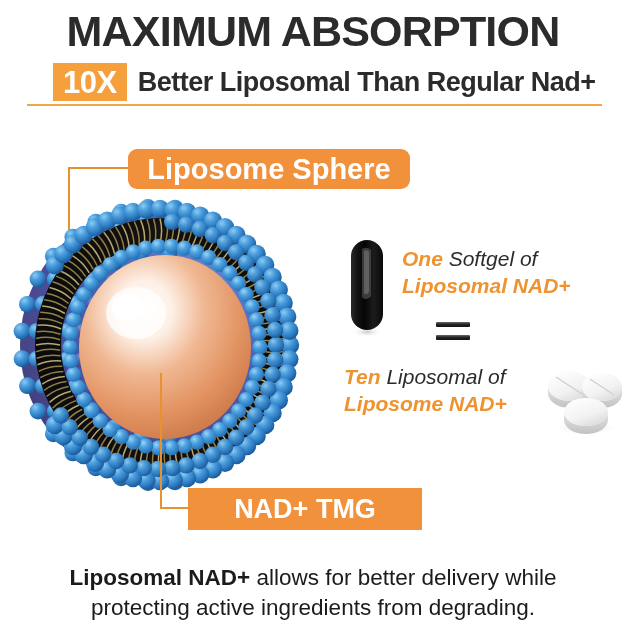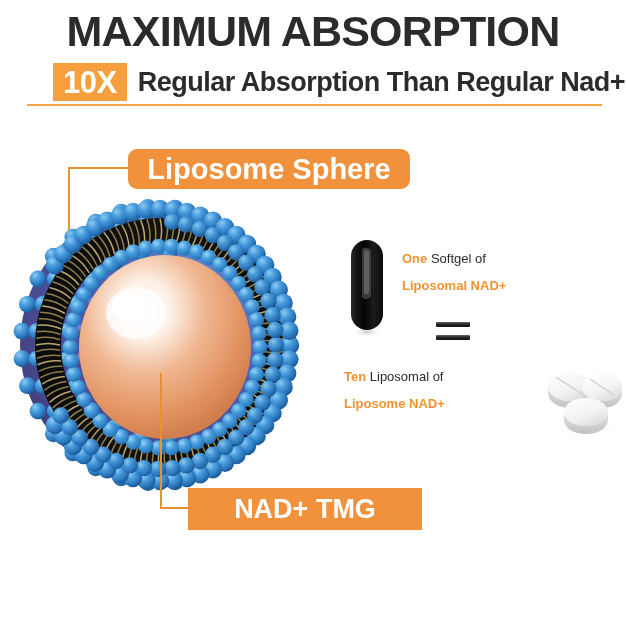--- a/index.html
+++ b/index.html
@@ -133,23 +133,24 @@
 
   #softgel-visual {
     position: absolute;
     left: 18px; top: 7px;
     width: 34px; height: 98px;
   }
 
   .compare-text {
     position: absolute;
     color: #2b2b2b;
-    font-size: 13px;
+    font-size: 21px;
     line-height: 27px;
     white-space: nowrap;
+    font-style: italic;
   }
   .compare-text .hl { color: #ef9331; font-weight: bold; }
   .compare-text .strong-hl { color: #ef9331; font-weight: bold; }
 
   #text-one-softgel { left: 70px; top: 13px; }
   #text-ten-capsules { left: 12px; top: 131px; }
 
   #equals-sign {
     position: absolute;
     left: 104px; top: 90px;
@@ -186,21 +187,21 @@
 <body>
 
 <div id="stage">
 
   <div id="header-block">
 
     <div id="main-title">MAXIMUM ABSORPTION</div>
 
     <div id="subtitle-row">
       <div id="badge-10x">10X</div>
-      <div id="subtitle-text">Regular Absorption Than Regular Nad+</div>
+      <div id="subtitle-text">Better Liposomal Than Regular Nad+</div>
     </div>
 
     <div id="header-rule"></div>
   </div>
 
   <div id="liposome-figure">
     <svg width="310" height="300" viewBox="0 0 310 300">
       <defs>
         <radialGradient id="gOuterShell" cx="62%" cy="32%" r="78%">
           <stop offset="0%" stop-color="#6e8fd8"></stop>
@@ -703,14 +704,15 @@
         </g>
 
         <g>
           <path d="M20,48 a22,14 0 0,0 44,0 l0,8 a22,14 0 0,1 -44,0 Z" fill="url(#gPillSide)"></path>
           <ellipse cx="42" cy="48" rx="22" ry="14" fill="url(#gPillTop)"></ellipse>
         </g>
       </svg>
     </div>
   </div>
 
+  <div id="footer-caption"><span class="lead">Liposomal NAD+</span><span> allows for better delivery while protecting active ingredients from degrading.</span></div>
 
 </div>
 
 </body></html>

